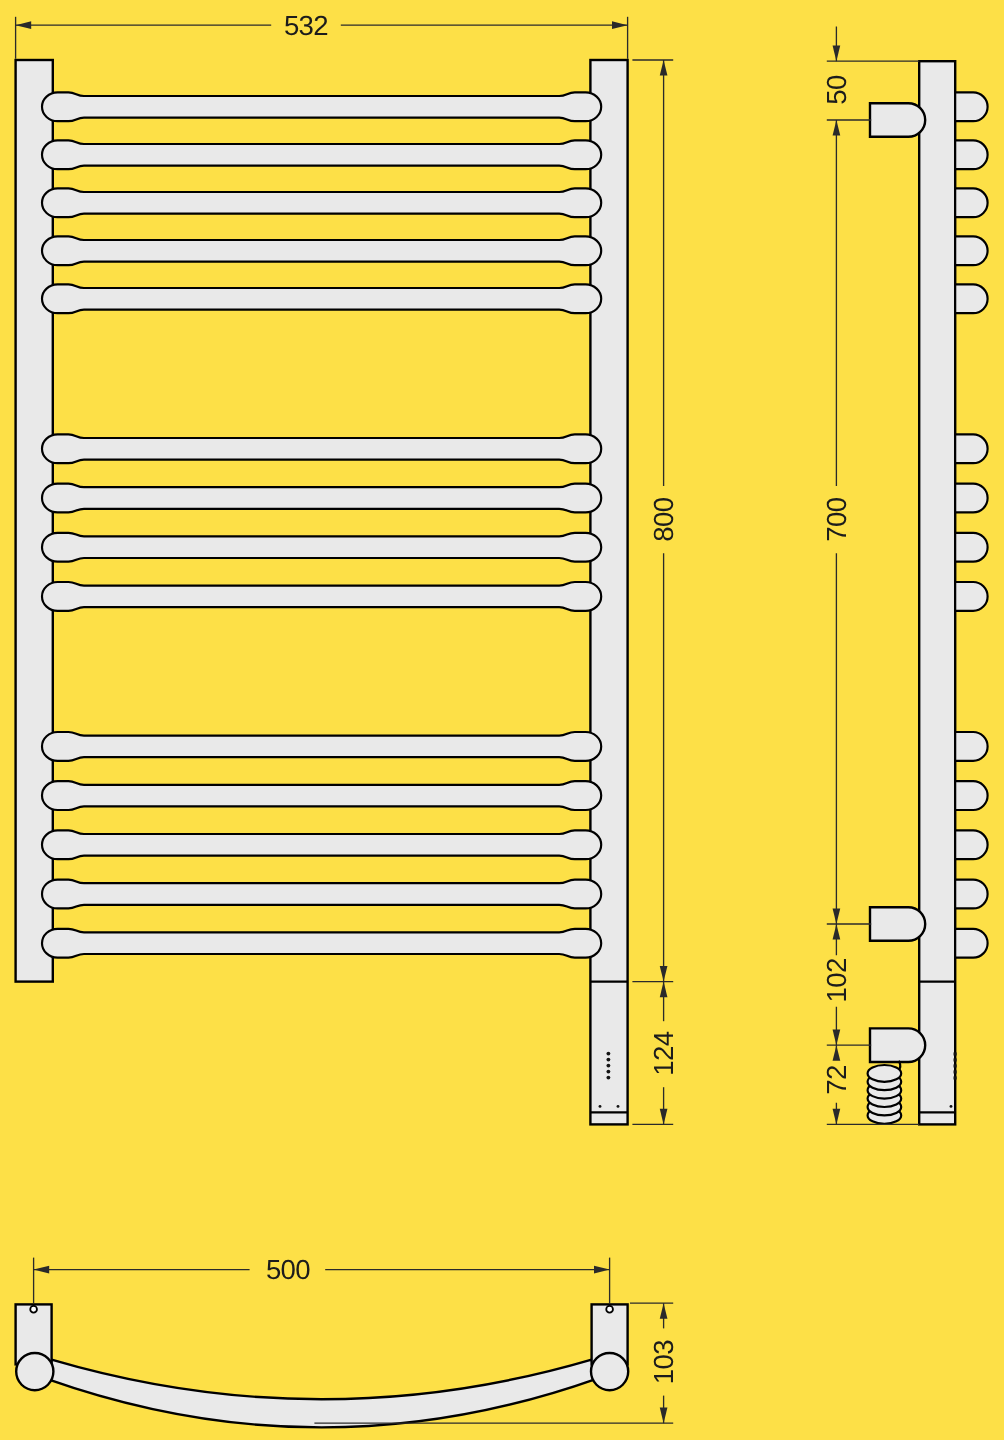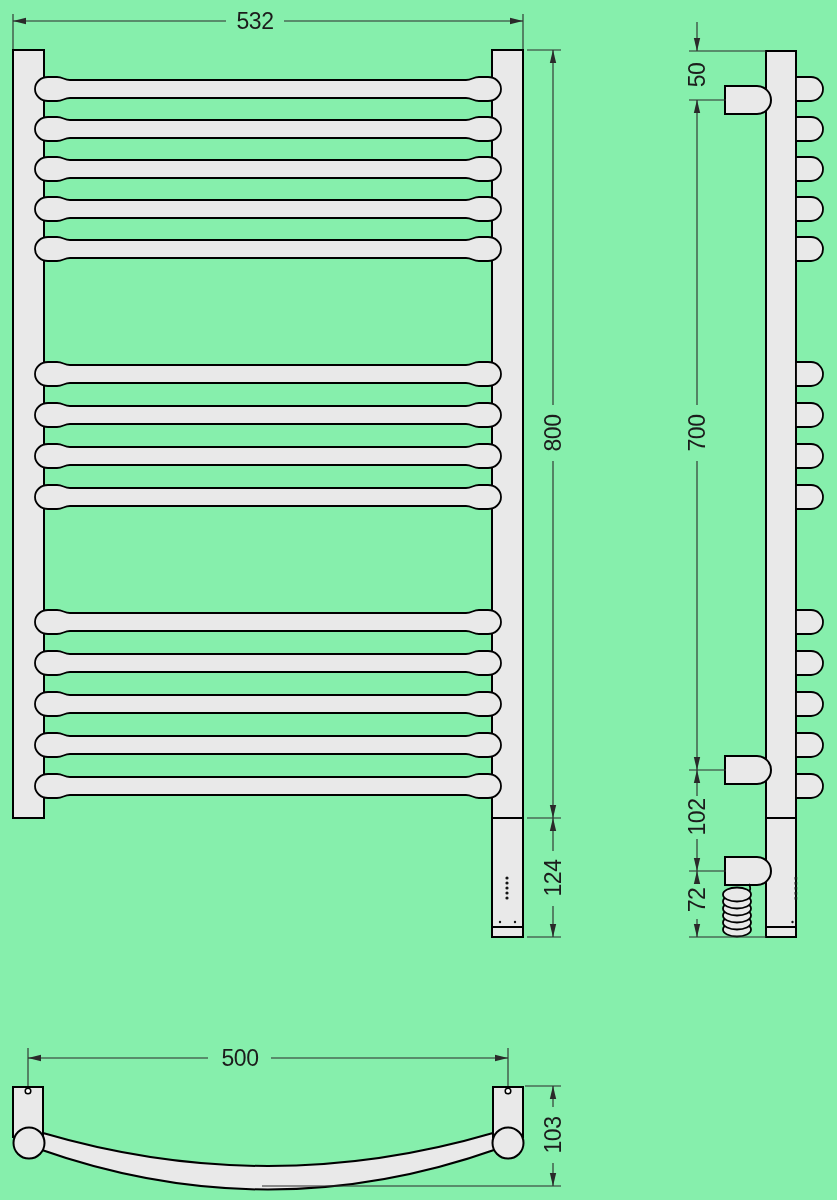--- a/index.html
+++ b/index.html
@@ -1,16 +1,16 @@
 <!DOCTYPE html>
 <html><head>
 <meta charset="utf-8">
 <style>
   html,body{margin:0;padding:0;background:#ffffff;}
-  .stage{position:relative;width:837px;height:1200px;background:#86efac;overflow:hidden;}
+  .stage{position:relative;width:837px;height:1200px;background:#fde047;overflow:hidden;}
   svg{position:absolute;left:0;top:0;}
   .part{fill:#e9e9e9;stroke:#000000;stroke-width:2;}
   .part-thin{stroke-width:1.8;}
   .jointline{stroke:#000000;stroke-width:2;fill:none;}
   .wire{fill:none;stroke:#000000;stroke-width:1.8;}
   .dim{stroke:#2a2a2a;stroke-width:1.1;fill:none;}
   .arrowhead{fill:#2a2a2a;stroke:none;}
   .hole{fill:#ffffff;stroke:#000000;stroke-width:1.5;}
   .dot{fill:#141414;stroke:none;}
   .dimtext{font-family:"Liberation Sans",sans-serif;font-size:23px;fill:#1c1c1c;letter-spacing:-0.5px;

